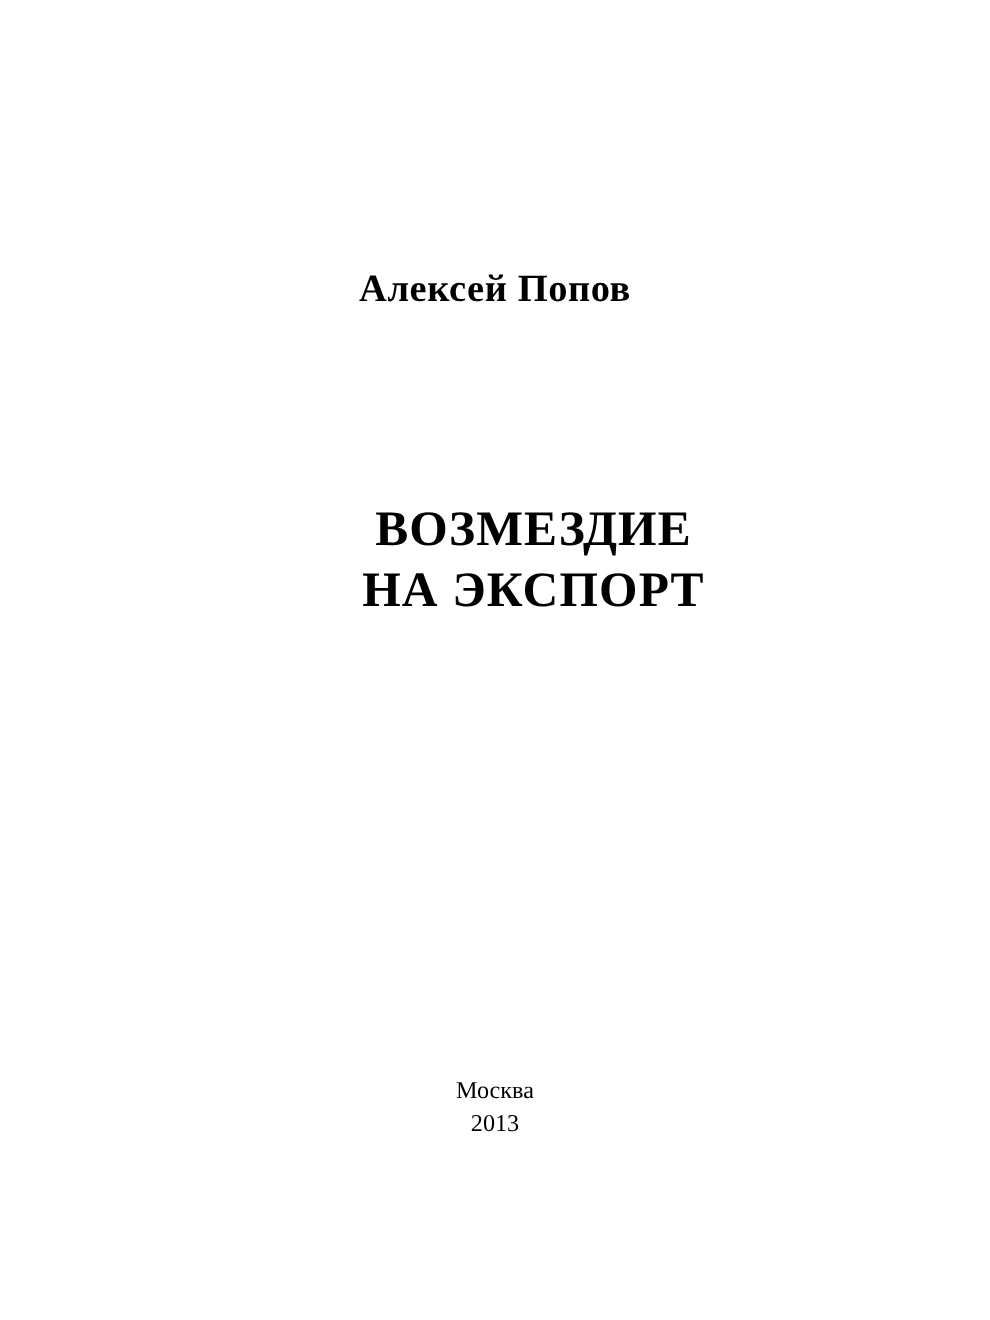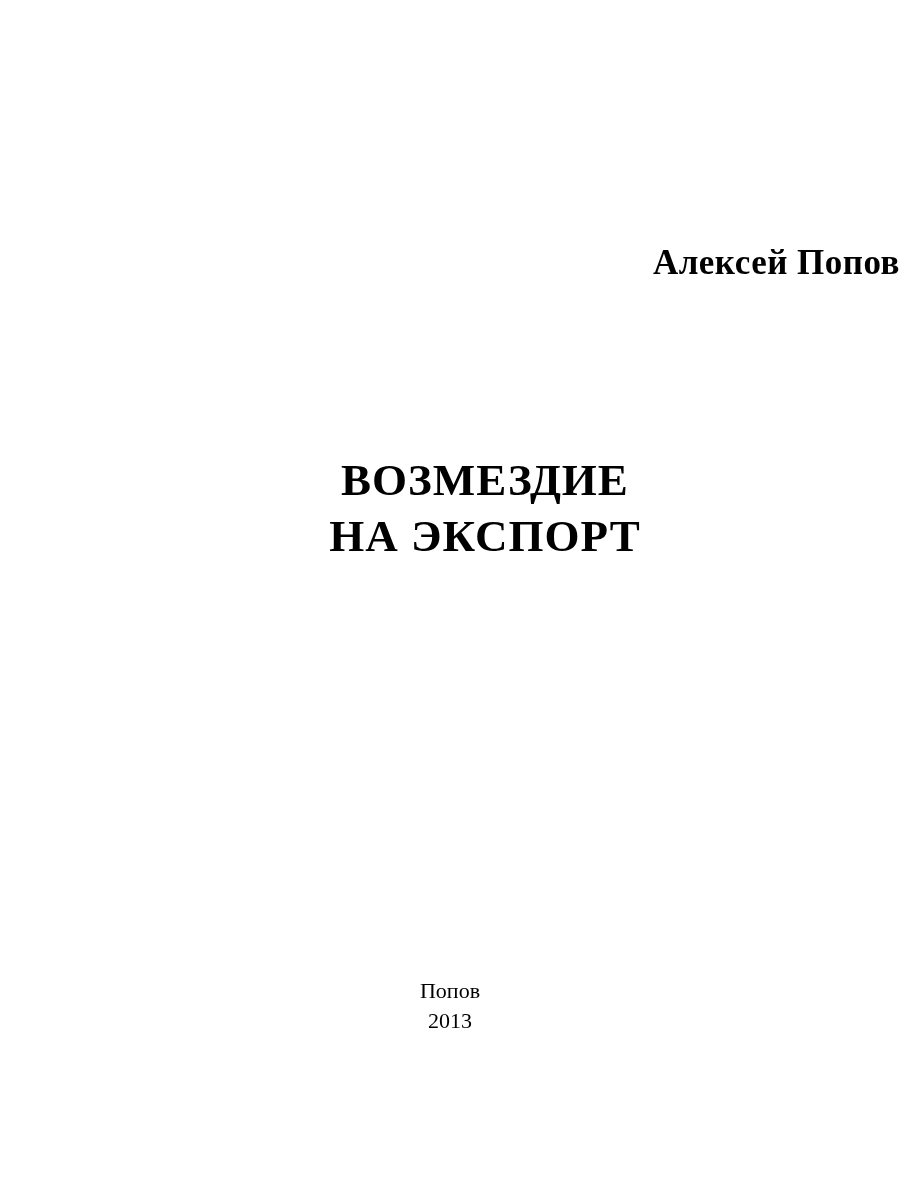--- a/index.html
+++ b/index.html
@@ -19,21 +19,21 @@
     width: 900px;
     height: 1200px;
     background: #ffffff;
     box-sizing: border-box;
   }
   .author {
     position: absolute;
     top: 242px;
     left: 0;
     width: 900px;
-    text-align: right;
+    text-align: center;
     font-size: 35px;
     font-weight: bold;
     letter-spacing: 0.5px;
     line-height: 1.2;
   }
   .title-block {
     position: absolute;
     top: 452px;
     left: 0;
     width: 900px;
@@ -72,17 +72,17 @@
 <div class="page">
 
   <div class="author">Алексей Попов</div>
 
   <div class="title-block">
     <div class="title-line">ВОЗМЕЗДИЕ</div>
     <div class="title-line">НА ЭКСПОРТ</div>
   </div>
 
   <div class="imprint">
-    <div>Попов</div>
+    <div>Москва</div>
     <div>2013</div>
   </div>
 
 </div>
 
 </body></html>

